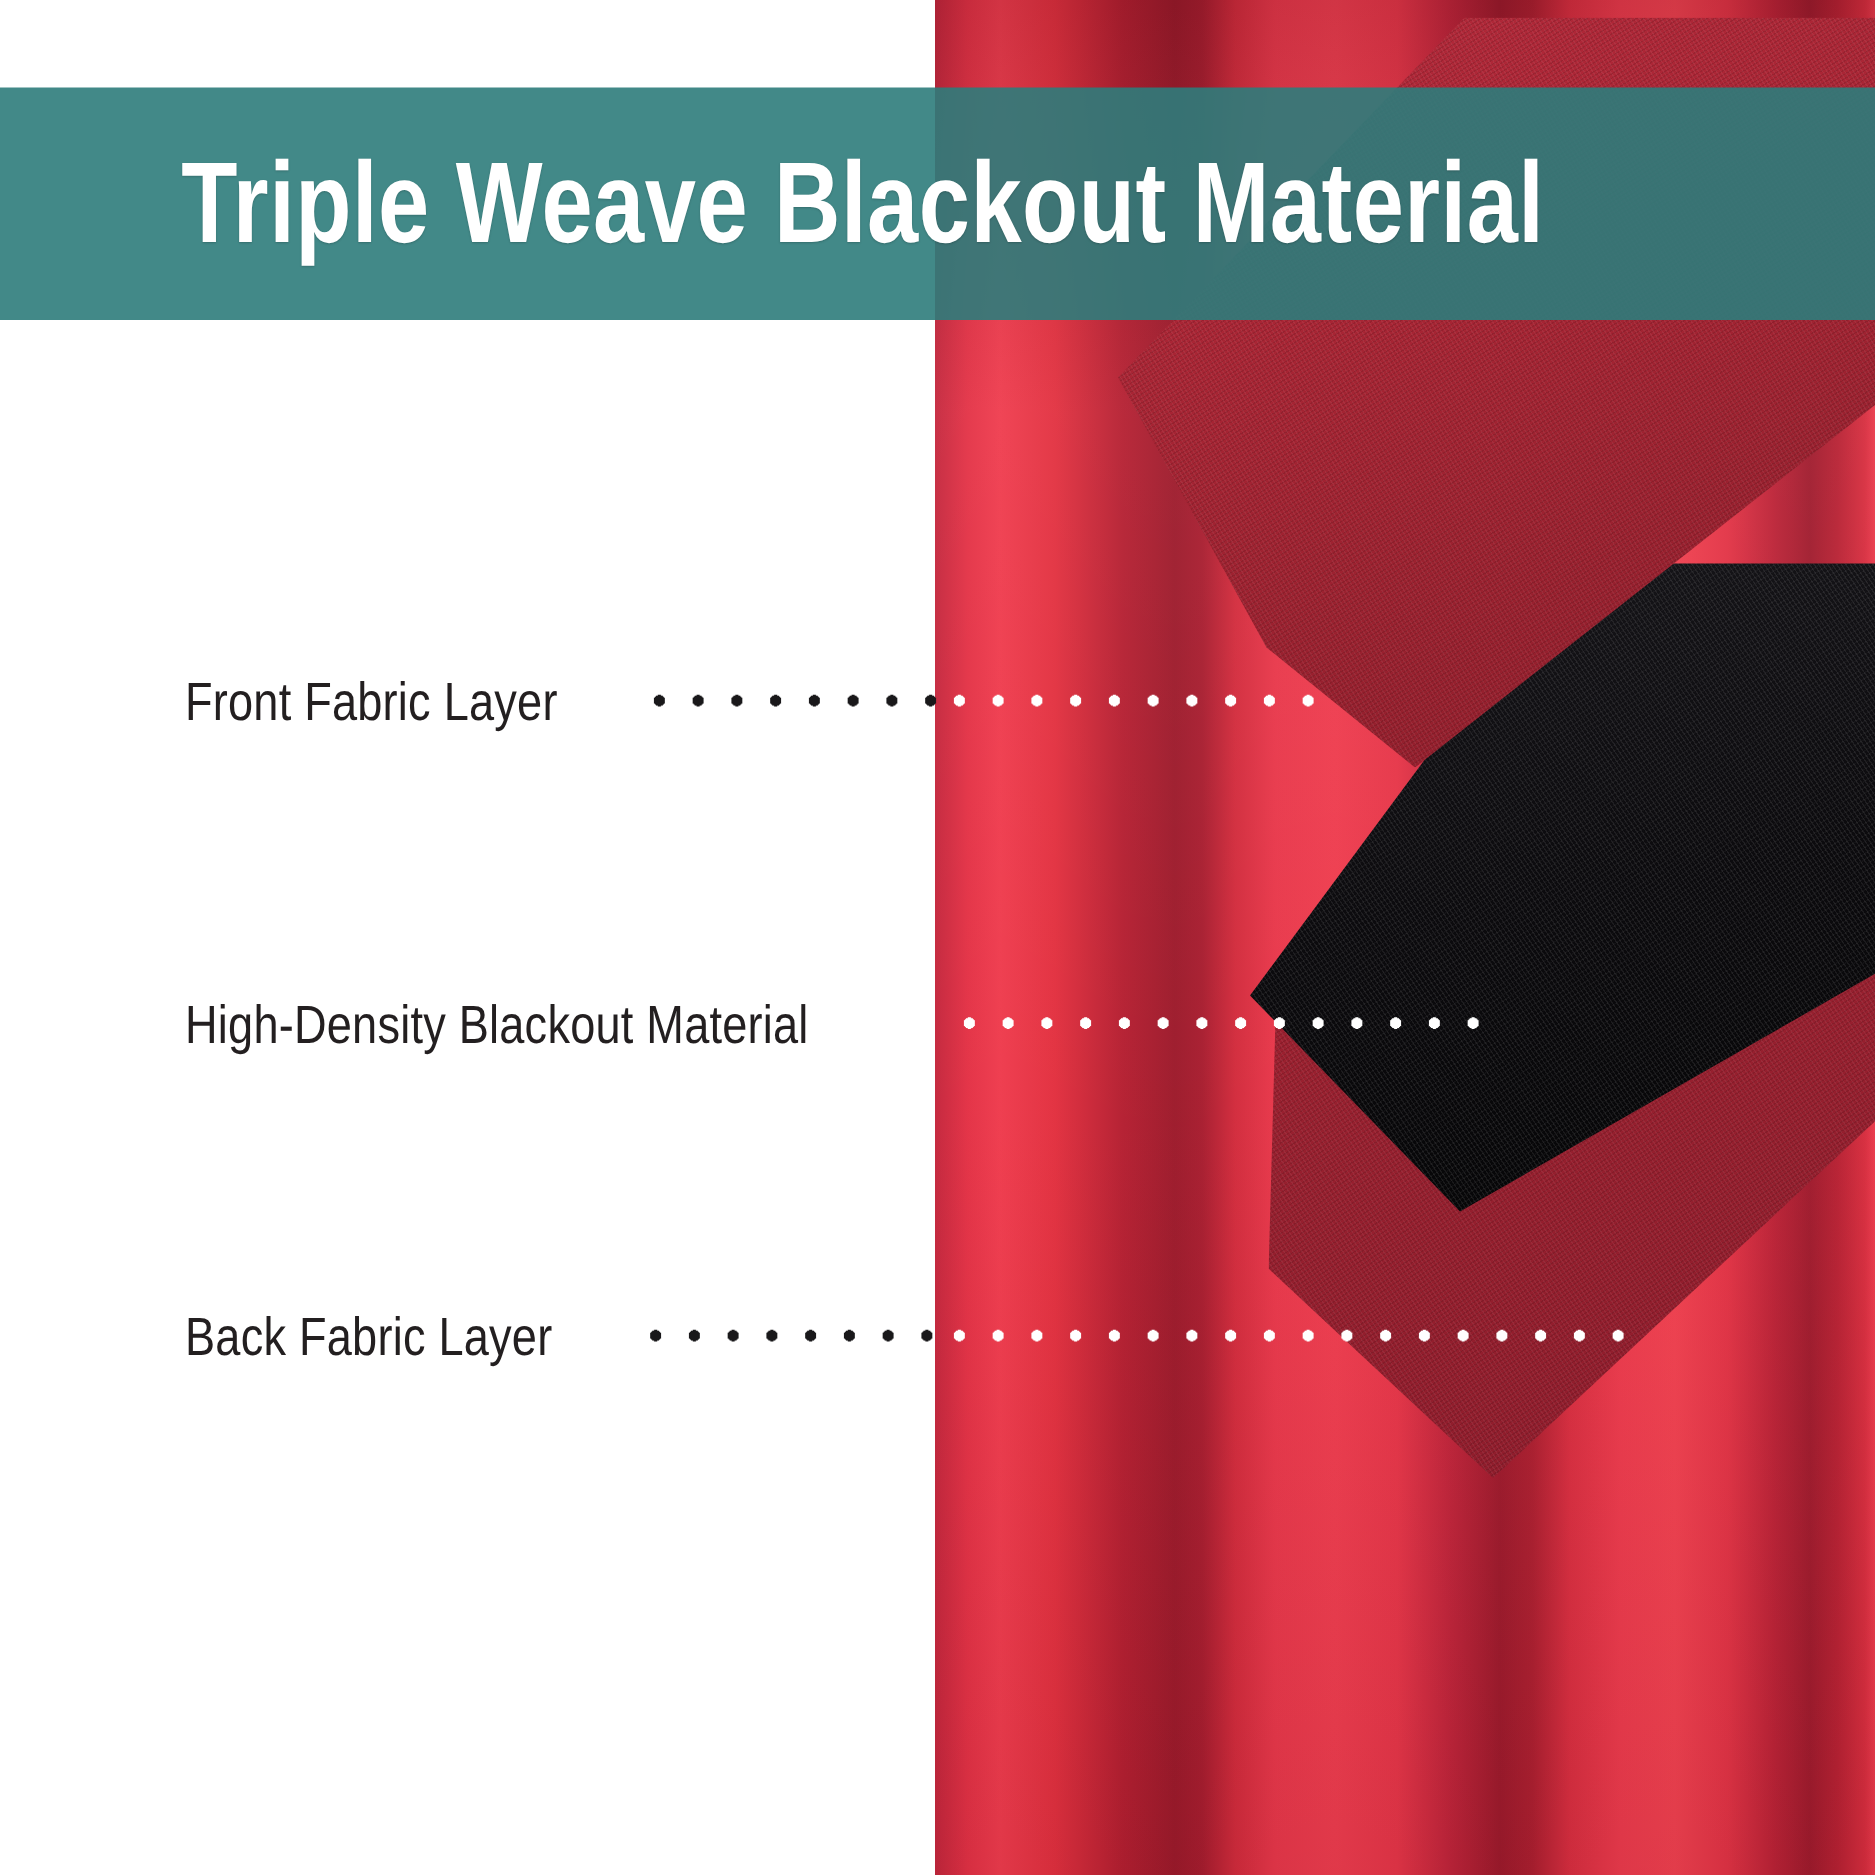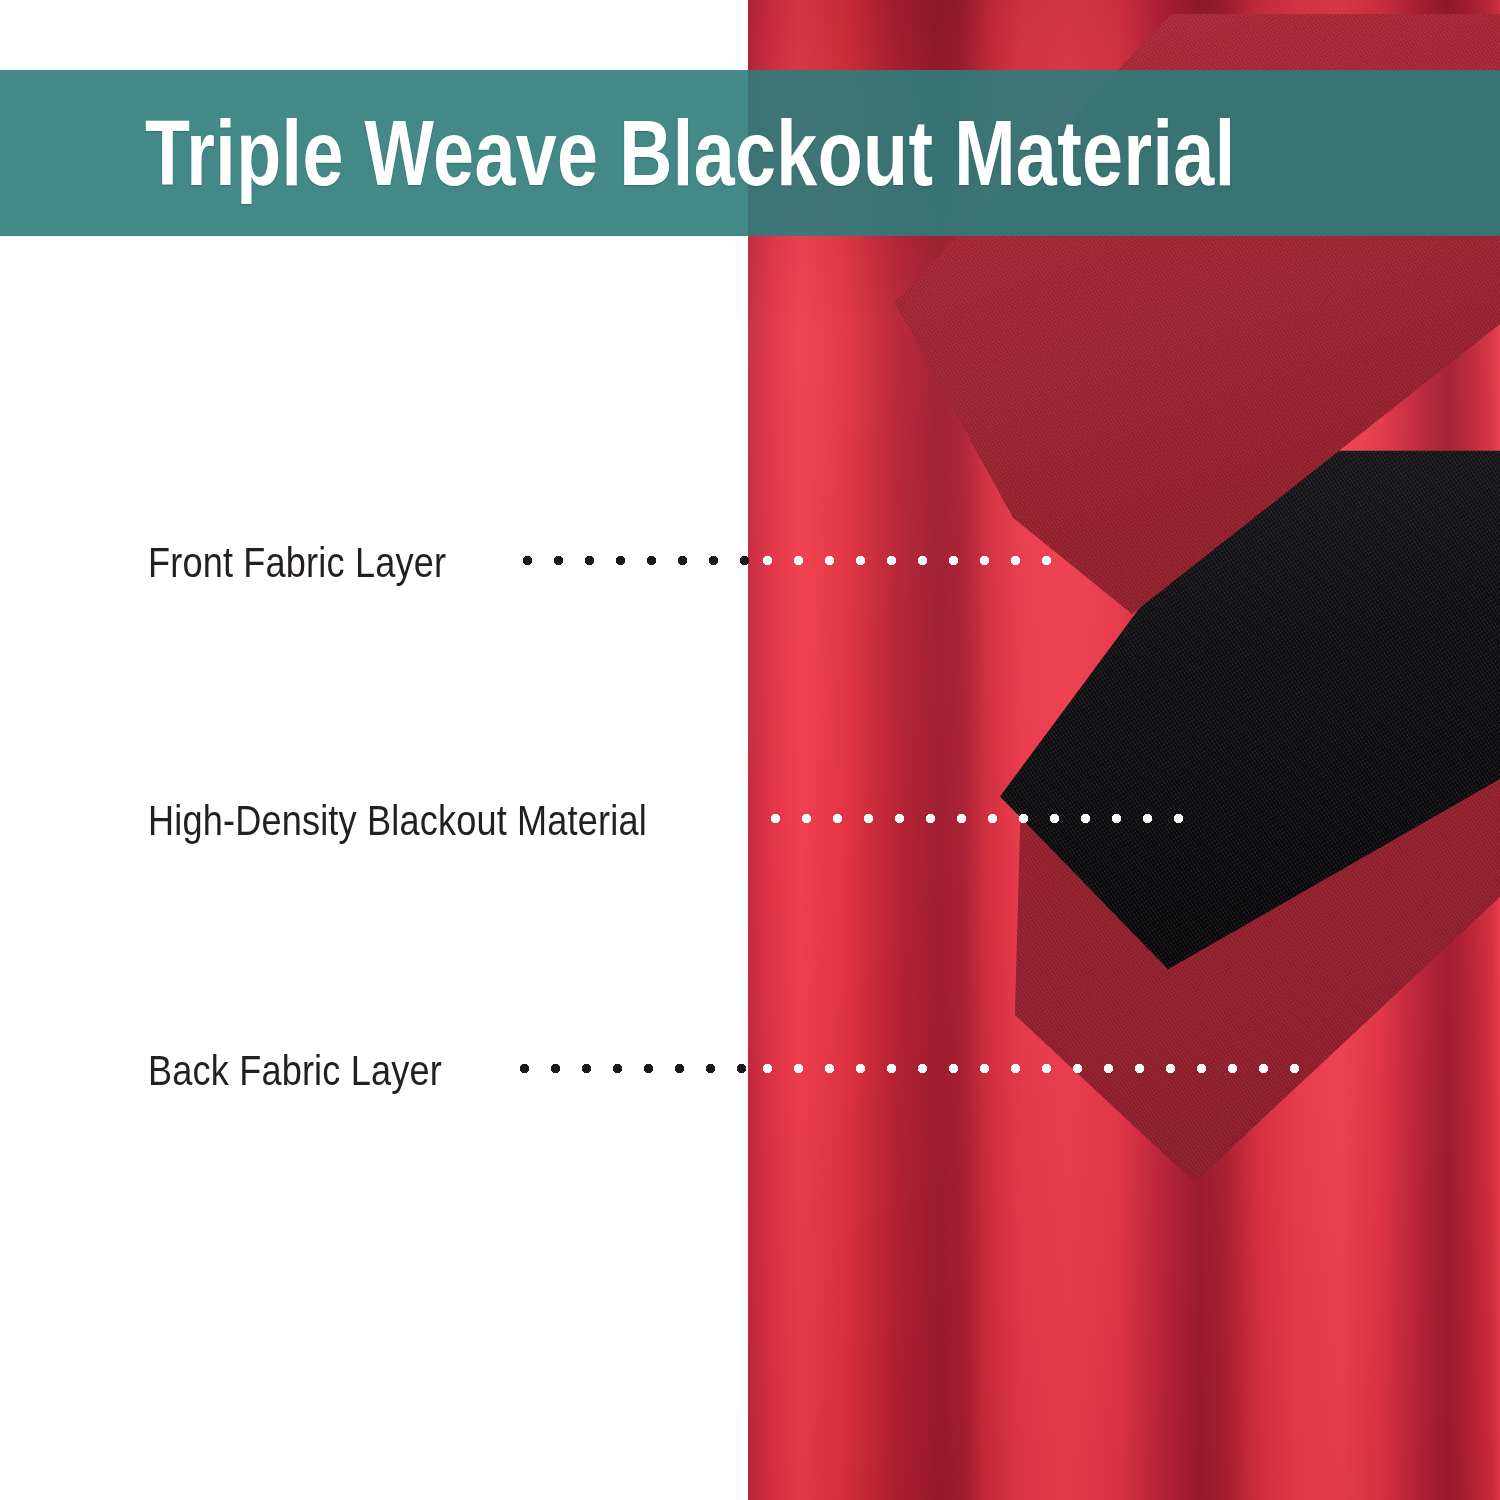--- a/index.html
+++ b/index.html
@@ -154,21 +154,21 @@
     transform: scaleX(0.84);
     transform-origin: left center;
   }
 
   
   .banner {
     position: absolute;
     top: 70px;
     left: 0;
     width: 1500px;
-    height: 166px;
+    height: 186px;
     background: rgba(45, 124, 123, 0.90);
   }
   .banner-title {
     position: absolute;
     top: 50%;
     left: 145px;
     transform: translateY(-50%) scaleX(0.80);
     transform-origin: left center;
     color: #ffffff;
     font-family: "Liberation Sans Narrow", "Liberation Sans", sans-serif;

